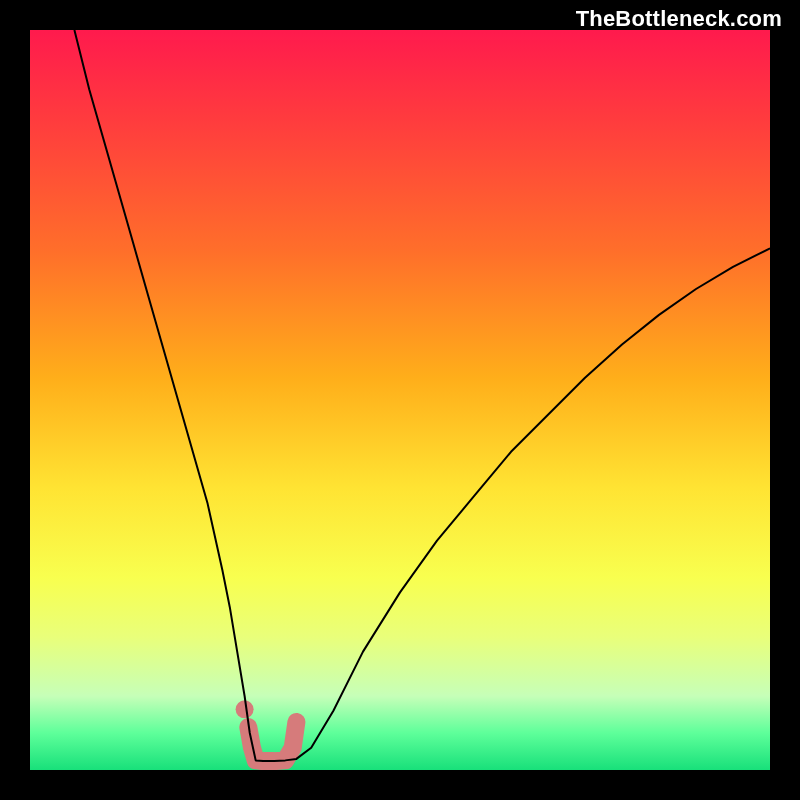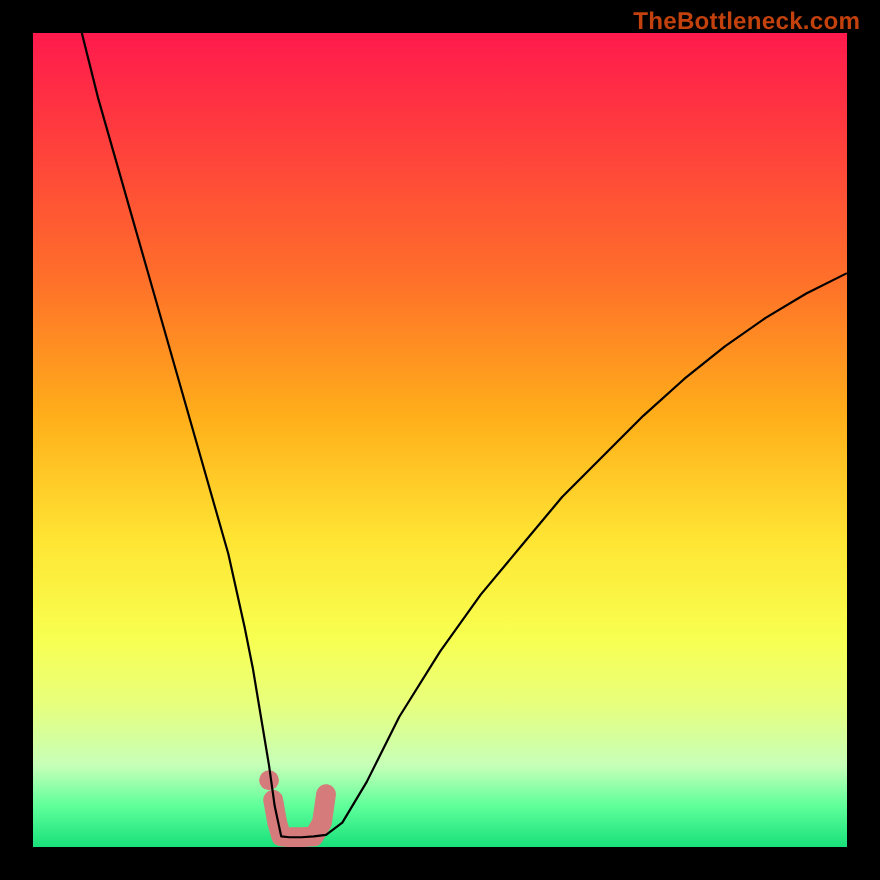--- a/index.html
+++ b/index.html
@@ -36,21 +36,21 @@
       #5eff9a 95%,
       #18e07a 100%);
   }
   .watermark {
     position: absolute;
     top: 6px;
     right: 18px;
     font-family: Arial, Helvetica, sans-serif;
     font-size: 22px;
     font-weight: 600;
-    color: #c2410c;
+    color: #ffffff;
     letter-spacing: 0.2px;
     user-select: none;
   }
   svg.curve {
     position: absolute;
     left: 0;
     top: 0;
     width: 740px;
     height: 740px;
   }

